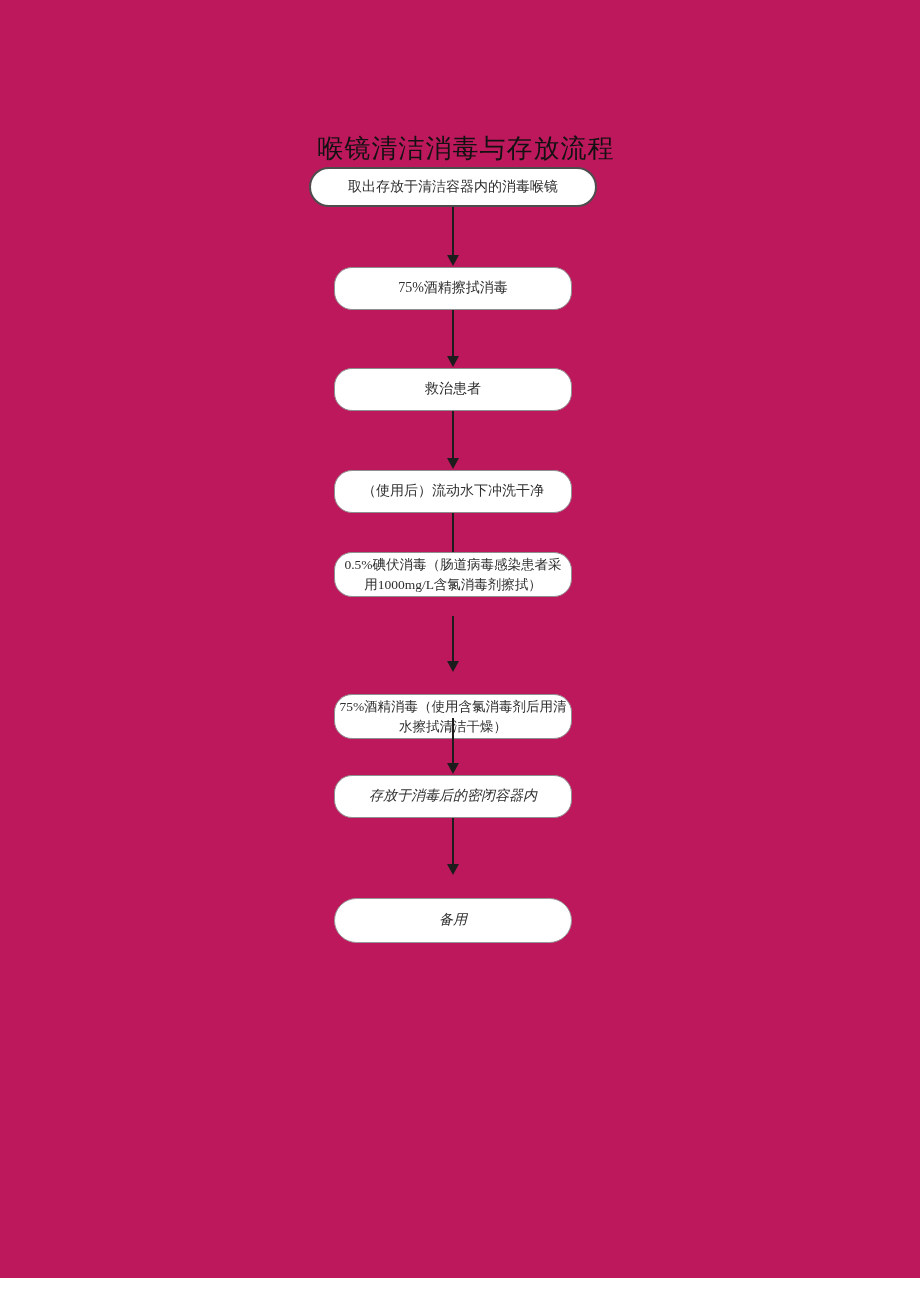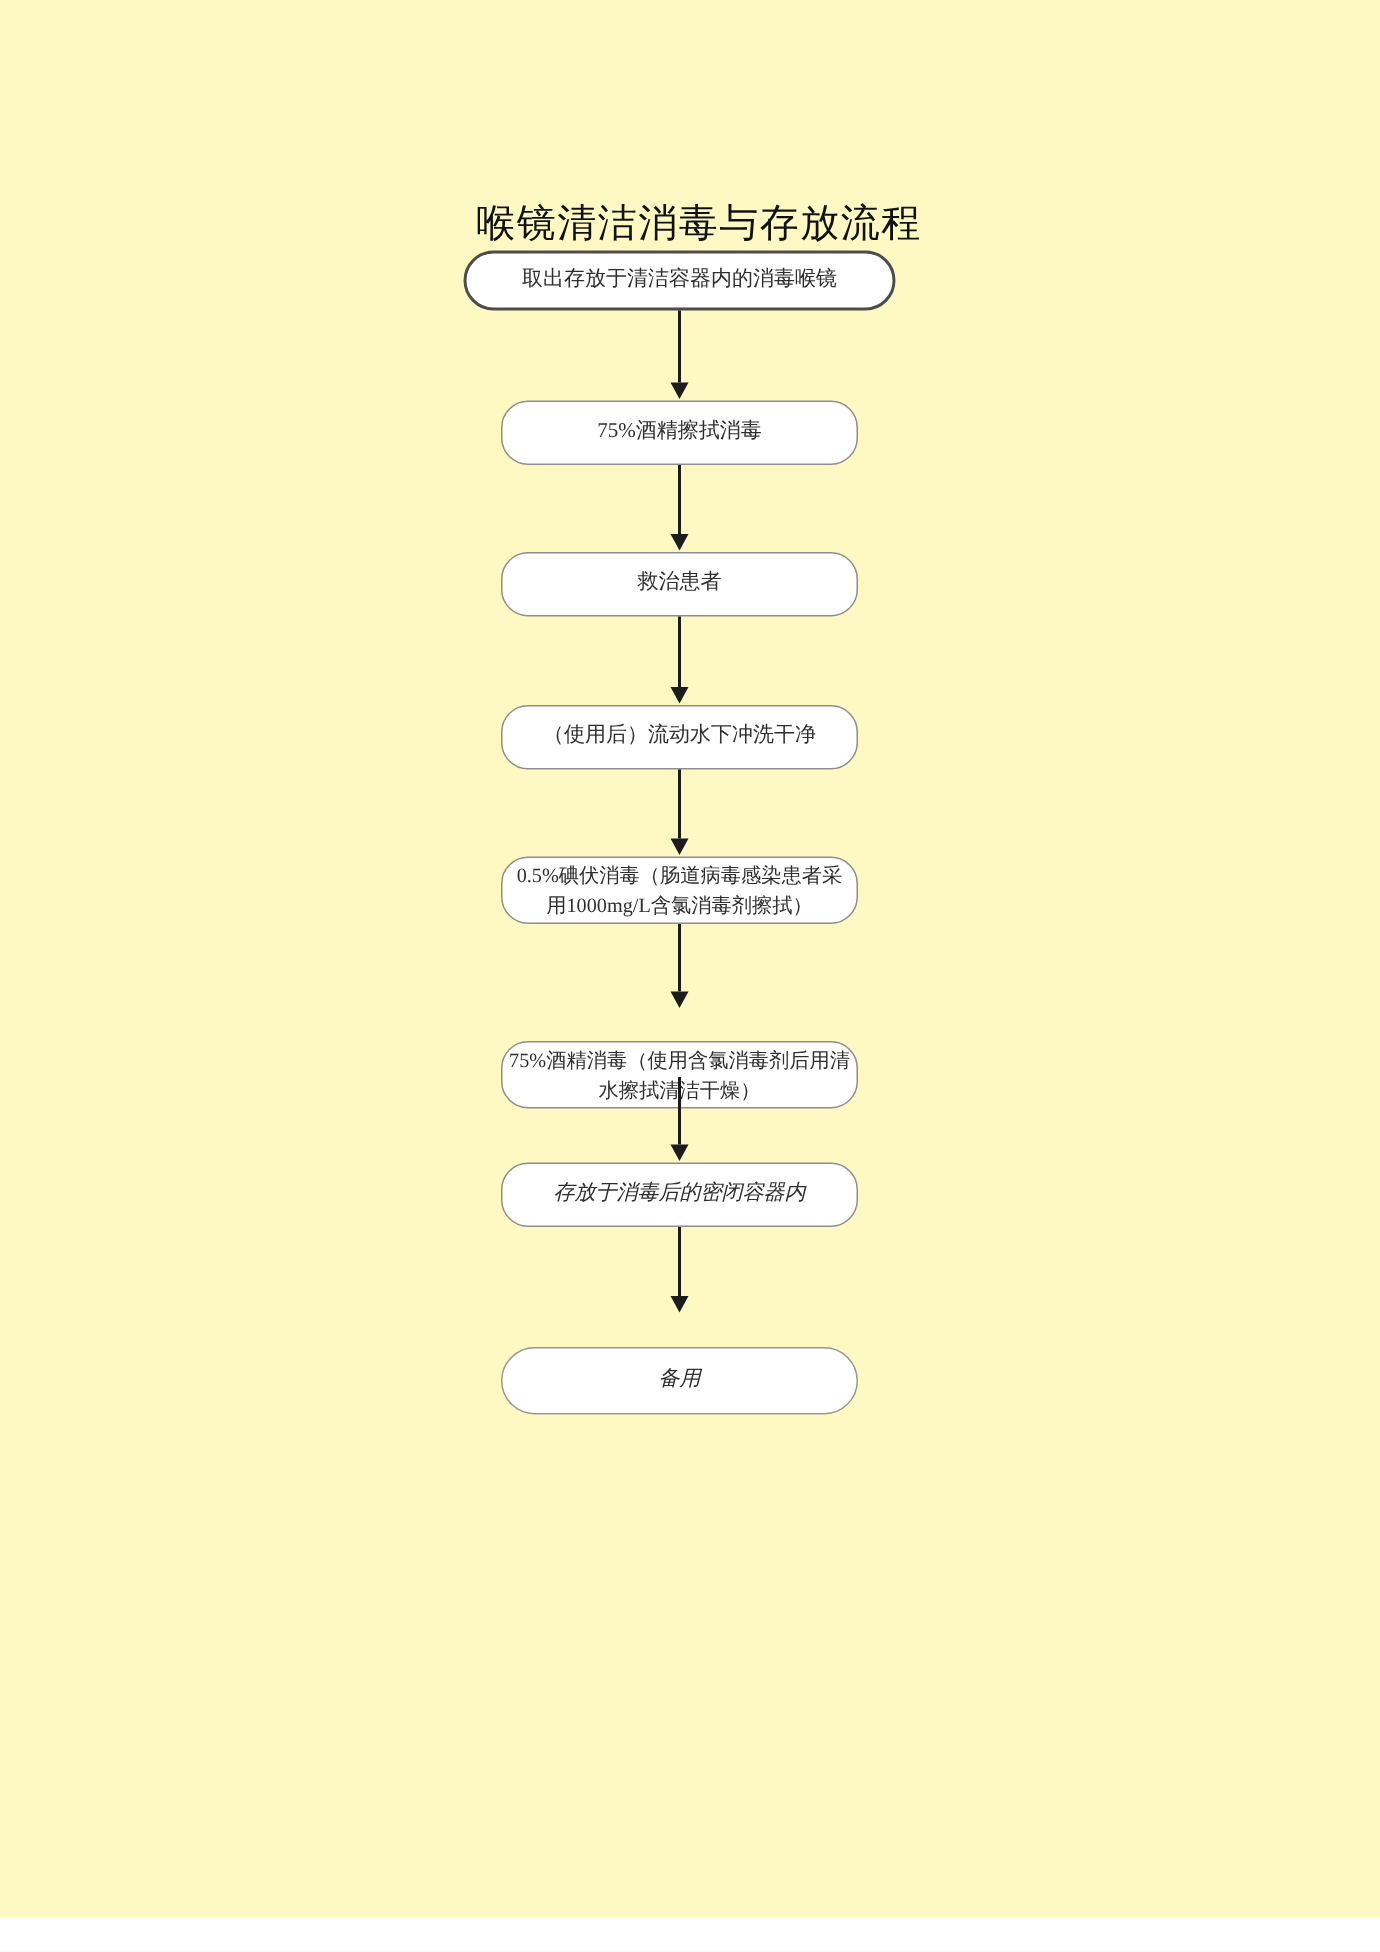--- a/index.html
+++ b/index.html
@@ -4,21 +4,21 @@
 <style>
   html, body {
     margin: 0;
     padding: 0;
     background: #ffffff;
   }
   .page {
     position: relative;
     width: 920px;
     height: 1278px;
-    background: #fef9c3;
+    background: #be185d;
     font-family: "Liberation Serif", "DejaVu Serif", serif;
     overflow: hidden;
   }
   .doc-title {
     position: absolute;
     top: 131px;
     left: 466px;
     transform: translateX(-50%);
     white-space: nowrap;
     font-size: 26px;
@@ -124,21 +124,21 @@
 
   <div class="node process" style="top:470px;font-family:Liberation Serif, serif;">
     <span>（使用后）流动水下冲洗干净</span>
   </div>
 
   <div class="arrow" style="top:513px; height:57px;">
     <div class="arrow-line"></div>
     <div class="arrow-head"></div>
   </div>
 
-  <div class="node process two-line" style="top:571px;">
+  <div class="node process two-line" style="top:552px;">
     <span>0.5%碘伏消毒（肠道病毒感染患者采用1000mg/L含氯消毒剂擦拭）</span>
   </div>
 
   <div class="arrow" style="top:616px; height:56px;">
     <div class="arrow-line"></div>
     <div class="arrow-head"></div>
   </div>
 
   <div class="node process two-line" style="top:694px;align-items:center;">
     <span>75%酒精消毒（使用含氯消毒剂后用清水擦拭清洁干燥）</span>

